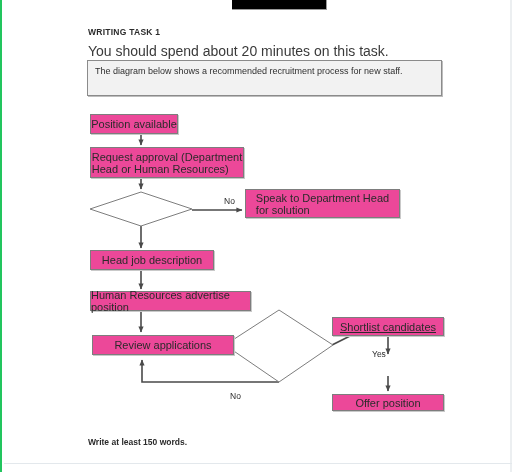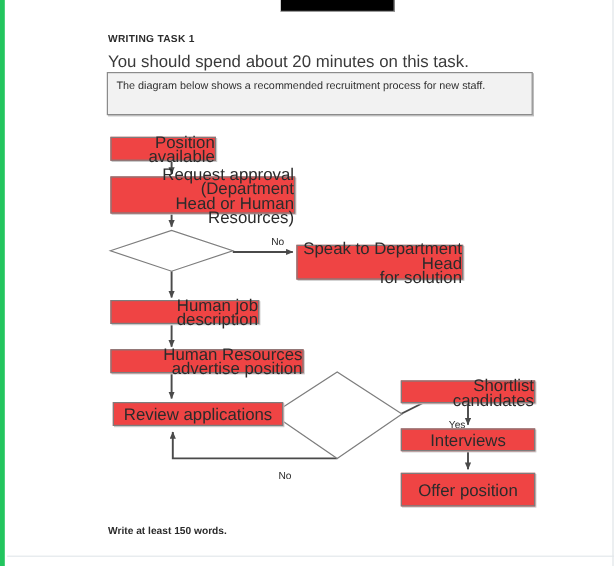--- a/index.html
+++ b/index.html
@@ -14,21 +14,21 @@
     color: #2b2b2b;
     overflow: hidden;
     position: relative;
   }
   #page {
     position: absolute;
     left: 0; top: 0;
     width: 512px;
     height: 472px;
     background: #ffffff;
-    border-left: 4px solid #22c55e;
+    border-left: 2px solid #22c55e;
     border-right: 2px solid #eceff1;
     box-sizing: border-box;
   }
   #page-bottom-rule {
     position: absolute;
     left: 2px;
     top: 463px;
     width: 508px;
     height: 1px;
     background: #e3e8ec;
@@ -91,28 +91,28 @@
     position: absolute;
     left: 0;
     top: 0;
     width: 512px;
     height: 472px;
     pointer-events: none;
   }
   .node-box {
     position: absolute;
     border: 1px solid #7d7d7d;
-    background: #ef4444;
+    background: #ec4899;
     box-sizing: border-box;
     box-shadow: 1px 1px 0 0 #c9c9c9;
     display: flex;
     align-items: center;
     justify-content: center;
-    text-align: right;
-    font-size: 14px;
+    text-align: left;
+    font-size: 11px;
     color: #2b2b2b;
     line-height: 12px;
   }
   .node-box span { display: block; white-space: pre-line; }
   .diamond-label {
     position: absolute;
     text-align: center;
     font-size: 8.5px;
     color: #2b2b2b;
     line-height: 16px;
@@ -189,47 +189,44 @@
   <div class="node-box" style="left:88px; top:114px; width:88px; height:20px;">
     <span>Position available</span>
   </div>
 
   <div class="node-box" style="left:88px; top:147px; width:154px; height:31px;">
     <span>Request approval (Department
 Head or Human Resources)</span>
   </div>
 
 
-  <div class="node-box" style="left:243px; top:204px; width:139px; height:29px;">
+  <div class="node-box" style="left:243px; top:189px; width:155px; height:29px;">
     <span>Speak to Department Head
 for solution</span>
   </div>
 
   <div class="node-box" style="left:88px; top:250px; width:124px; height:20px;">
-    <span>Human job description</span>
+    <span>Head job description</span>
   </div>
 
   <div class="node-box" style="left:88px; top:291px; width:161px; height:20px;">
     <span>Human Resources advertise position</span>
   </div>
 
   <div class="node-box" style="left:90px; top:335px; width:142px; height:20px;">
     <span>Review applications</span>
   </div>
 
 
-  <div class="node-box" style="left:330px; top:317px; width:112px; height:19px;">
+  <div class="node-box" style="left:330px; top:317px; width:112px; height:19px;text-decoration:underline;">
     <span>Shortlist candidates</span>
   </div>
 
-  <div class="node-box" style="left:330px; top:357px; width:112px; height:19px;">
-    <span>Interviews</span>
-  </div>
-
-  <div class="node-box" style="left:330px; top:394px; width:112px; height:28px;">
+
+  <div class="node-box" style="left:330px; top:394px; width:112px; height:17px;">
     <span>Offer position</span>
   </div>
 
   <div class="edge-label" style="left:206px; top:196px;">No</div>
 
   <div class="edge-label" style="left:330px; top:349px;margin-left:24px;">Yes</div>
 
   <div class="edge-label" style="left:212px; top:391px;">No</div>
 
   <div id="footer-note">Write at least 150 words.</div>

